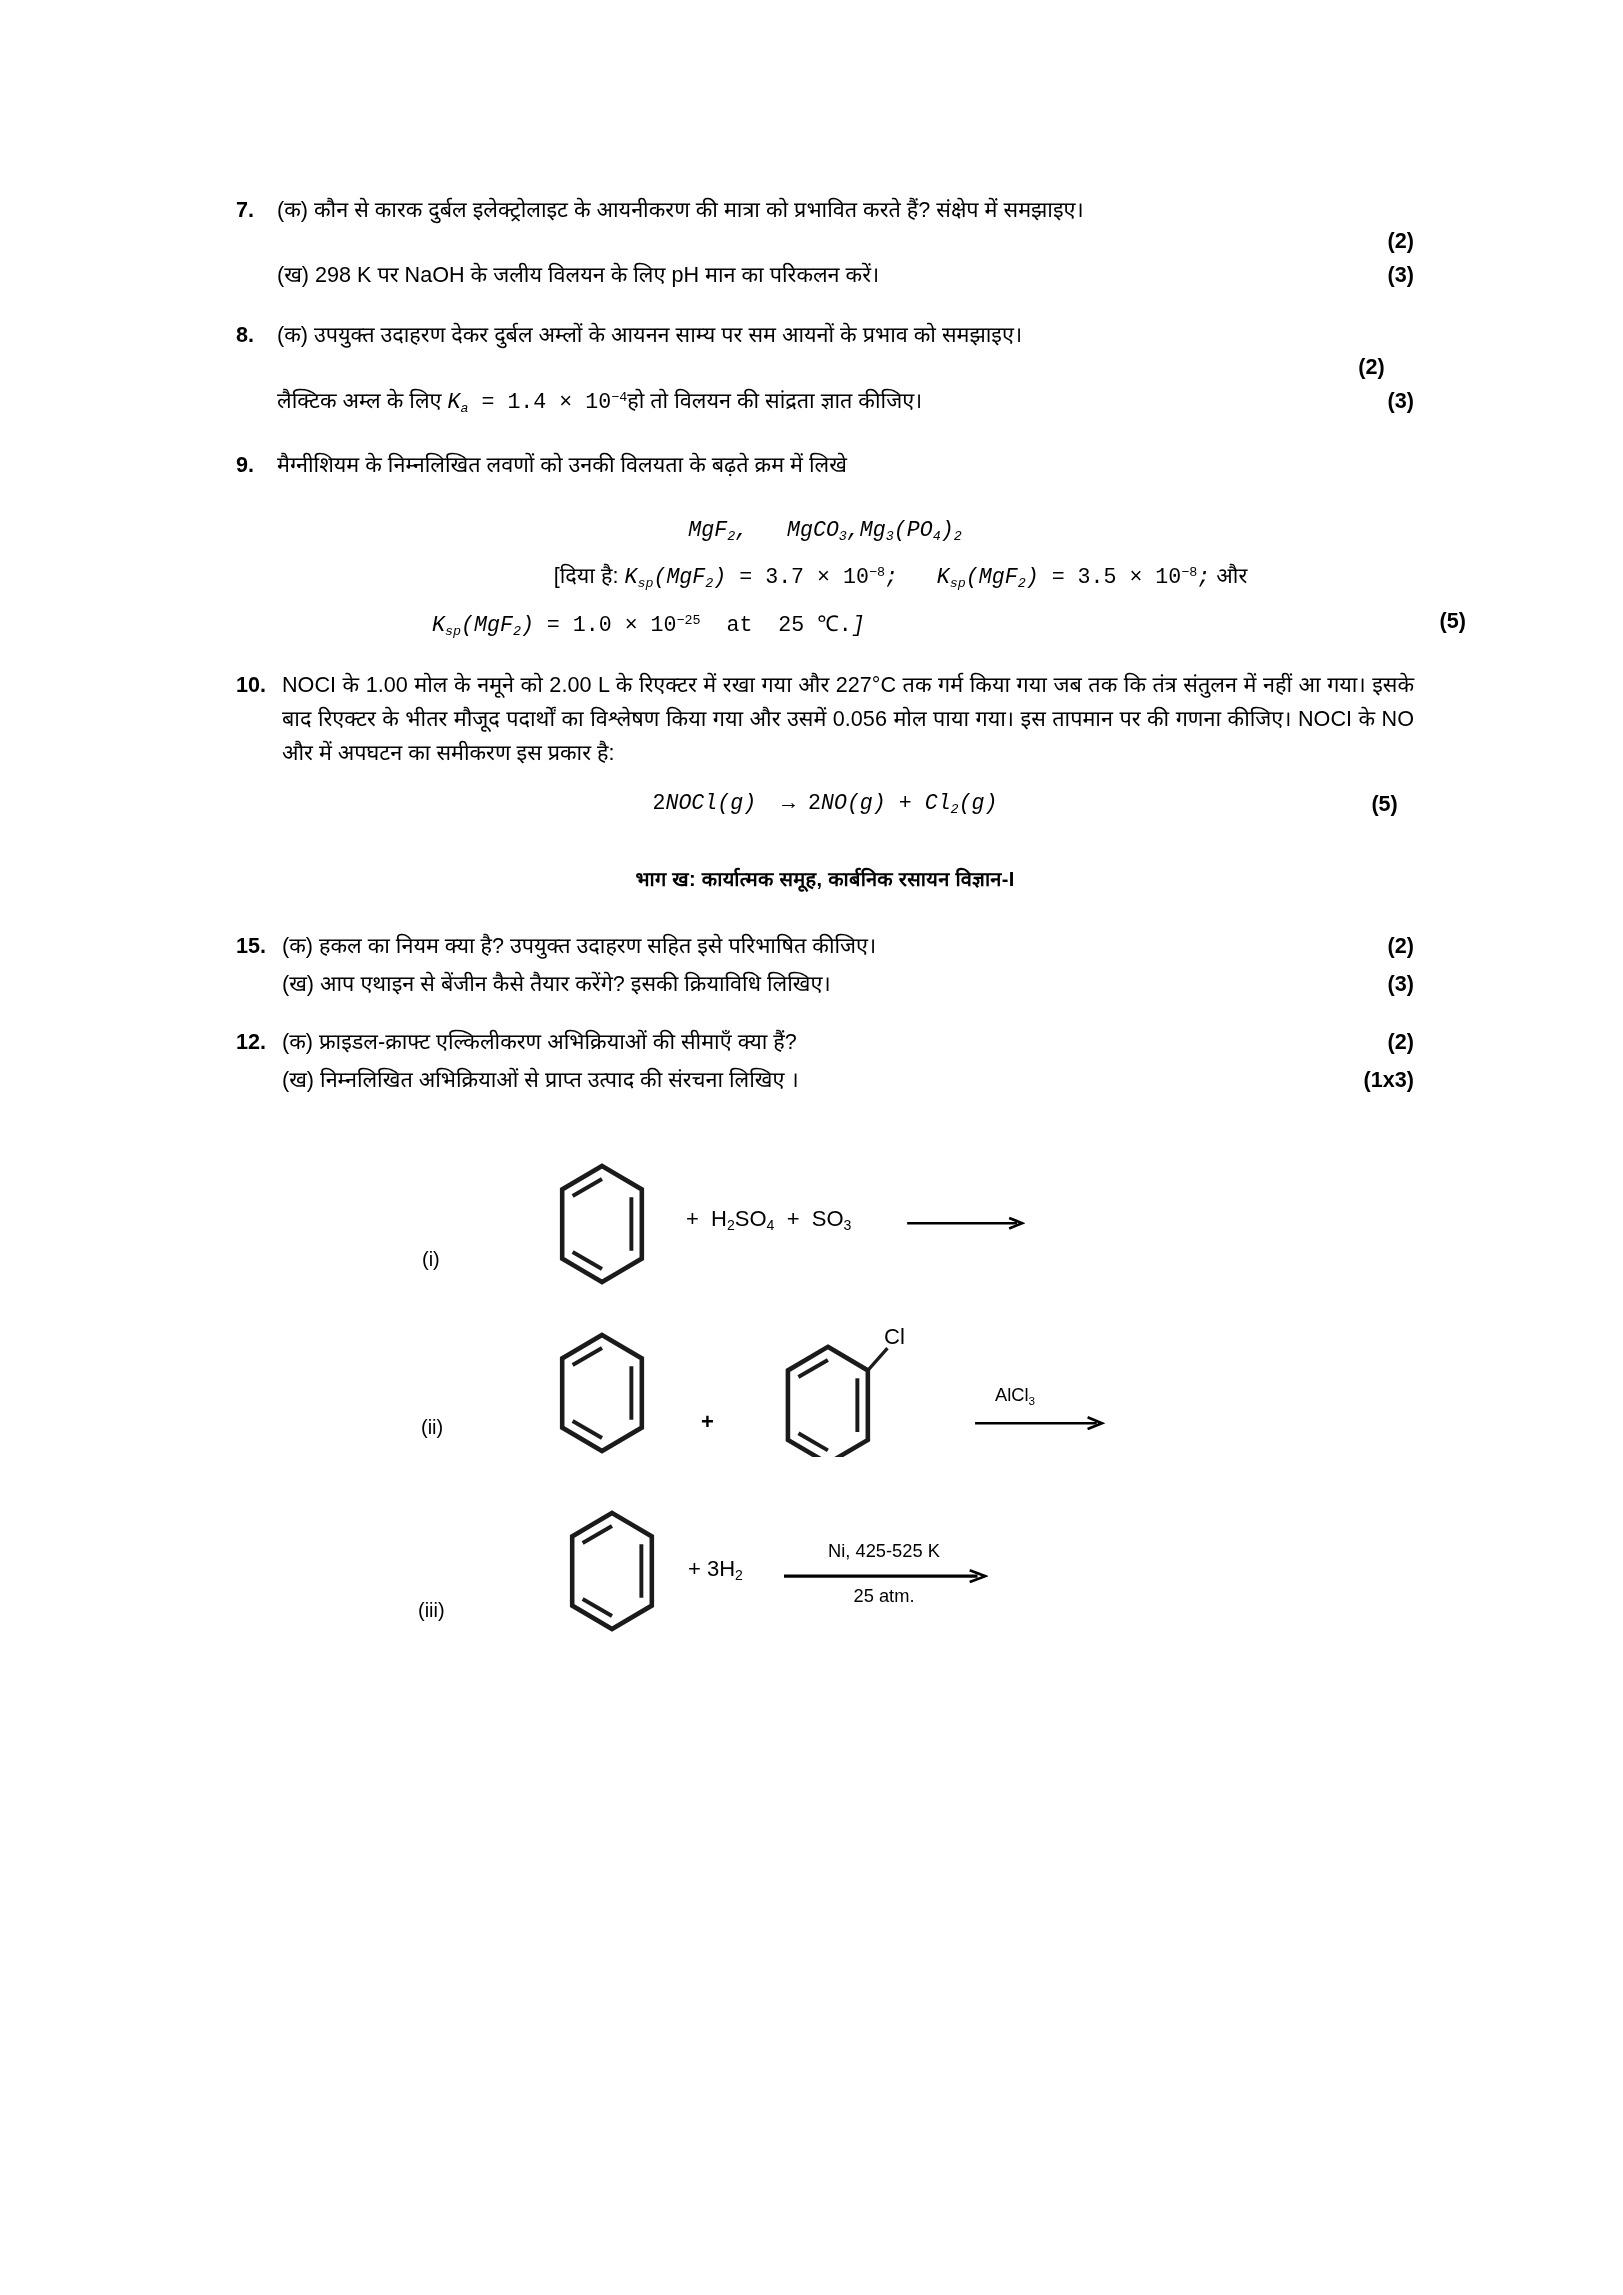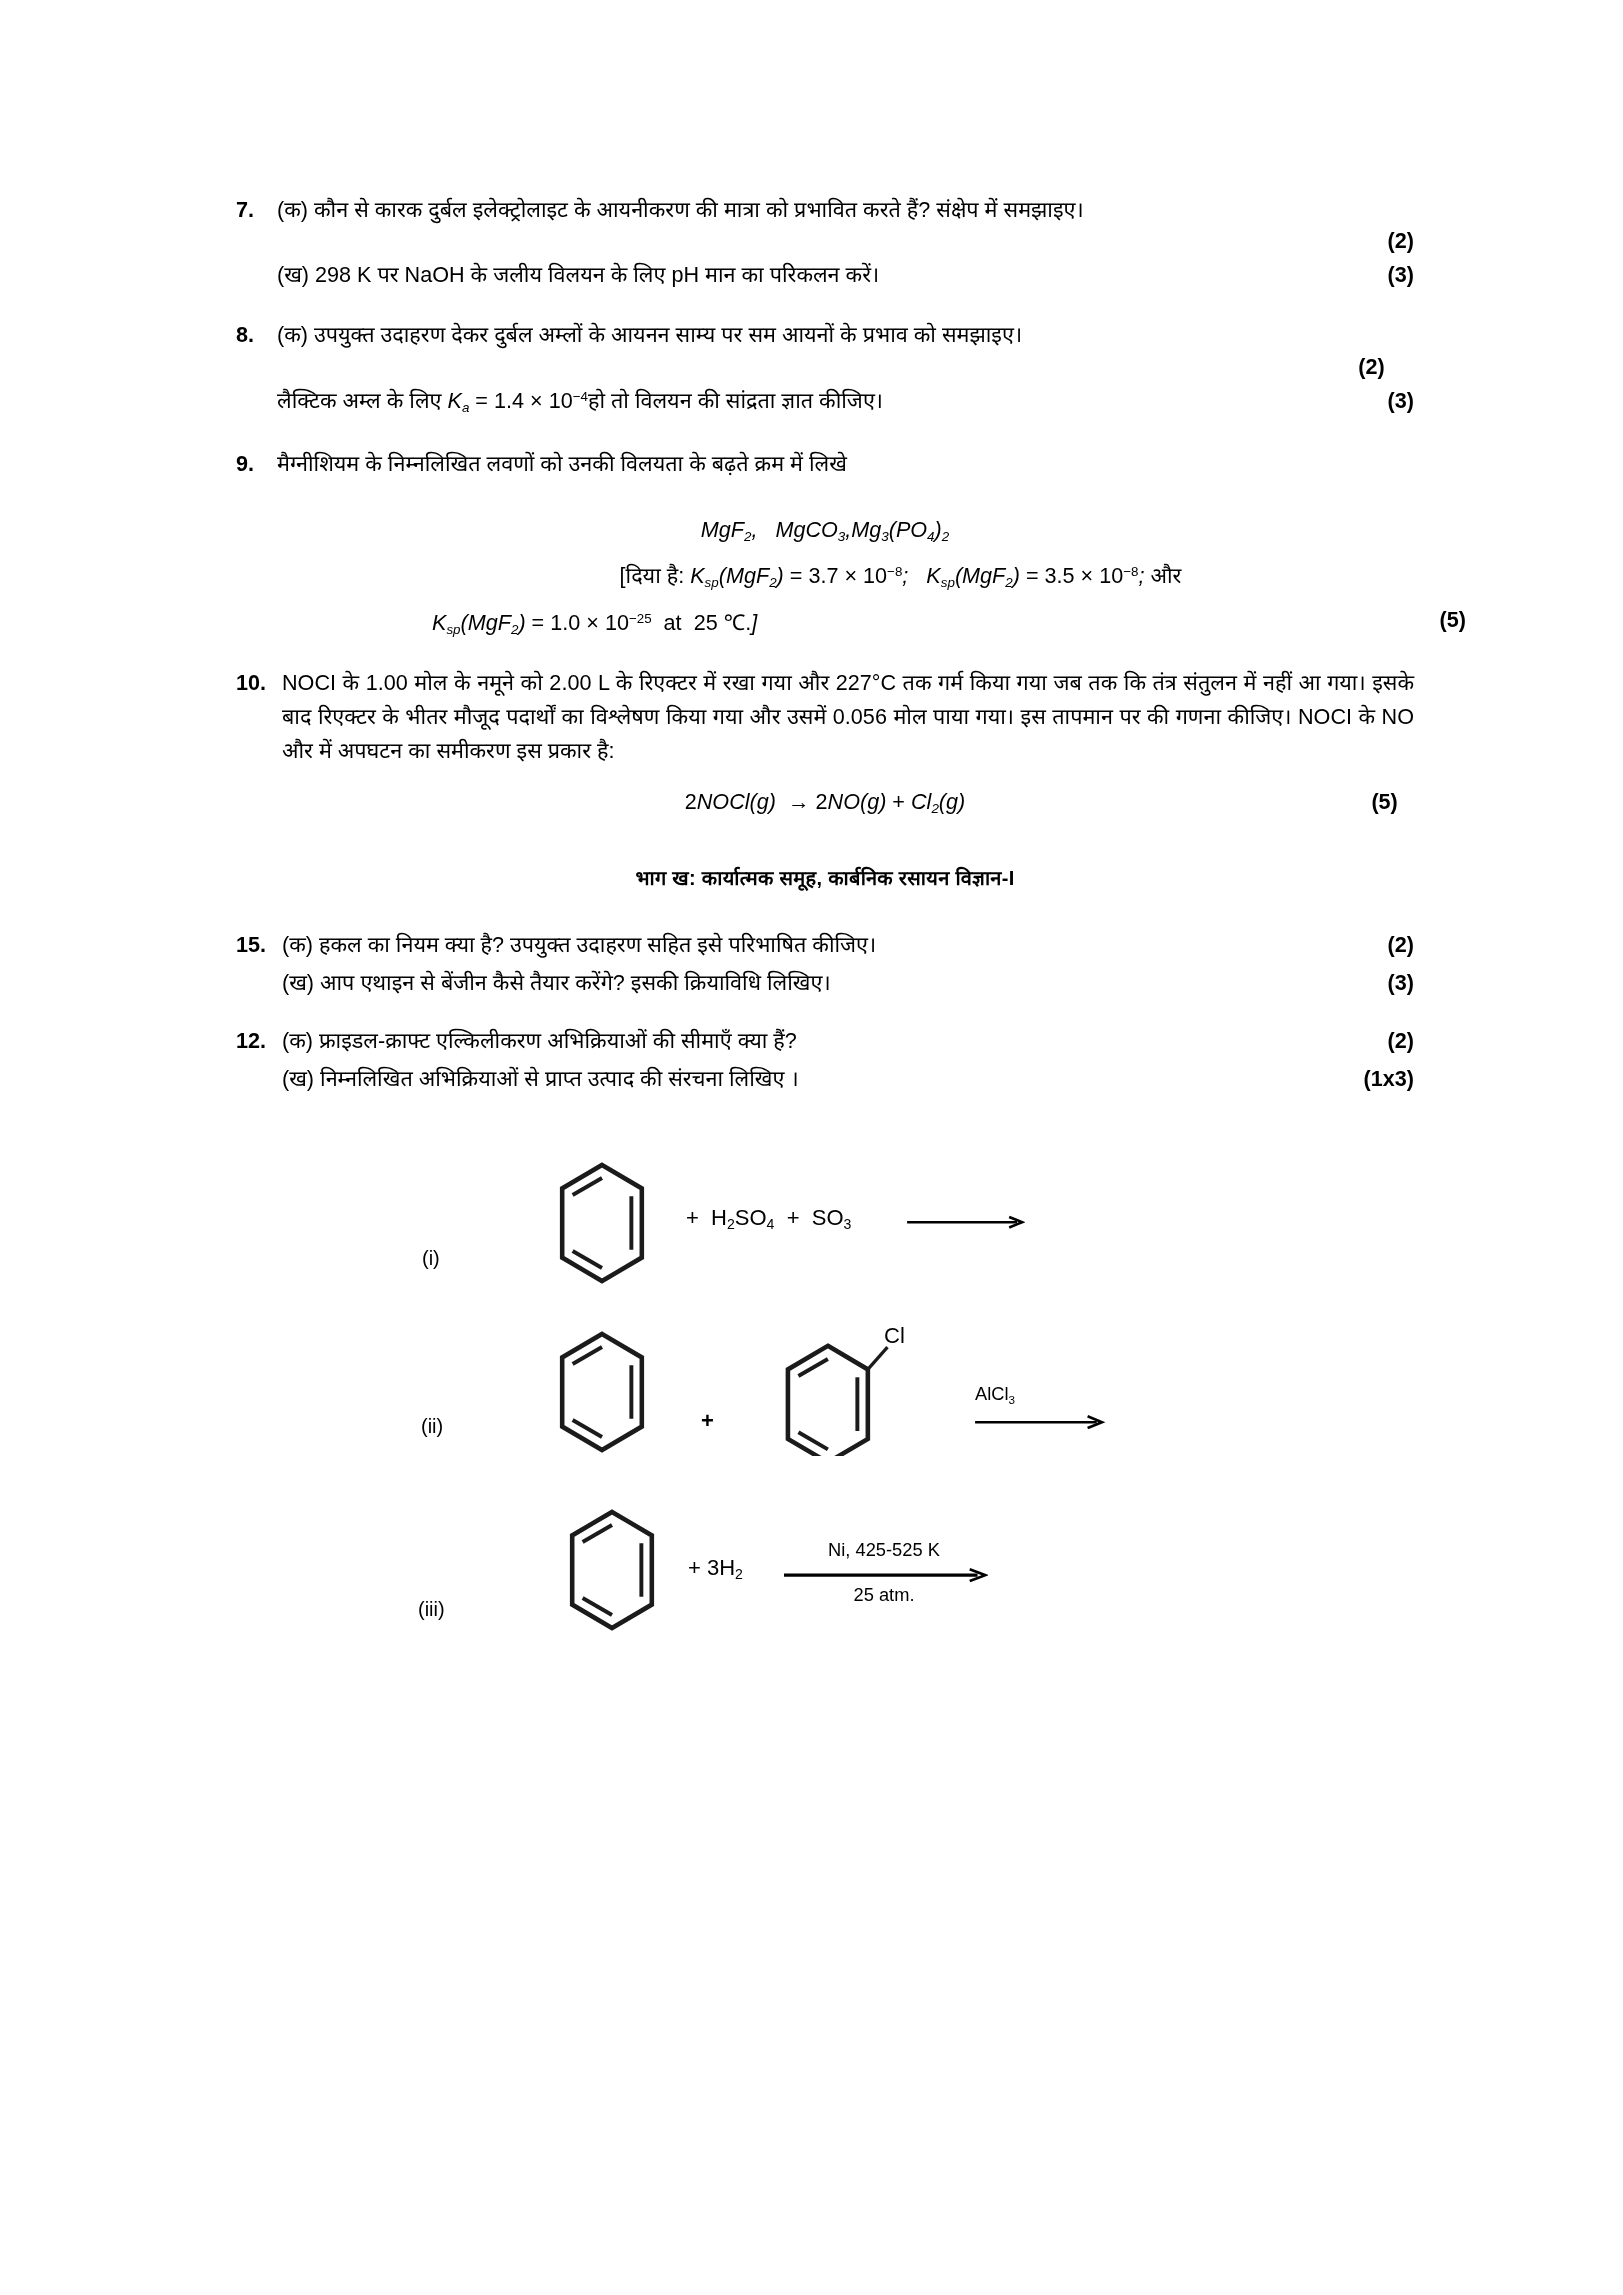--- a/index.html
+++ b/index.html
@@ -82,21 +82,21 @@
   
   .marksline {
     text-align: right;
     font-weight: bold;
     font-size: 21.6px;
     padding-right: 29.4px;
   }
 
   
   .math {
-    font-family: Liberation Sans, sans-serif;
+    font-family: Liberation Mono, monospace;
     font-style: italic;
     font-size: 21.6px;
     white-space: nowrap;
   }
   .math .up { font-style: normal; }
   .math sub {
     font-size: 0.62em;
     vertical-align: -0.28em;
     font-style: italic;
   }
@@ -302,21 +302,21 @@
         <svg width="131" height="126" viewBox="0 0 200 192" xmlns="http://www.w3.org/2000/svg">
           <polygon points="67,24 128,60 128,166 67,202 6,166 6,60" fill="none" stroke="#1b1b1b" stroke-width="7"></polygon>
           <line x1="22" y1="70" x2="67" y2="44" stroke="#1b1b1b" stroke-width="6"></line>
           <line x1="22" y1="156" x2="67" y2="182" stroke="#1b1b1b" stroke-width="6"></line>
           <line x1="112" y1="72" x2="112" y2="154" stroke="#1b1b1b" stroke-width="6"></line>
           <line x1="128" y1="60" x2="158" y2="26" stroke="#1b1b1b" stroke-width="5"></line>
         </svg>
       </div>
       <div class="chem-text" style="left:648px; top:5.2px;">Cl</div>
 
-      <div class="above-arrow" style="left:739px; top:65px;">AlCl<sub>3</sub></div>
+      <div class="above-arrow" style="left:759px; top:65px;">AlCl<sub>3</sub></div>
       <div class="arrowwrap" style="left:739px; top:97px;">
         <svg width="131" height="14.4" viewBox="0 0 200 22" xmlns="http://www.w3.org/2000/svg">
           <line x1="0" y1="11" x2="186" y2="11" stroke="#000" stroke-width="4"></line>
           <polyline points="172,2 194,11 172,20" fill="none" stroke="#000" stroke-width="4"></polyline>
         </svg>
       </div>
     </div>
 
     <div class="rxn" style="margin-top:43px; height:131px;">
       <div class="roman" style="left:182px; top:90px;">(iii)</div>

